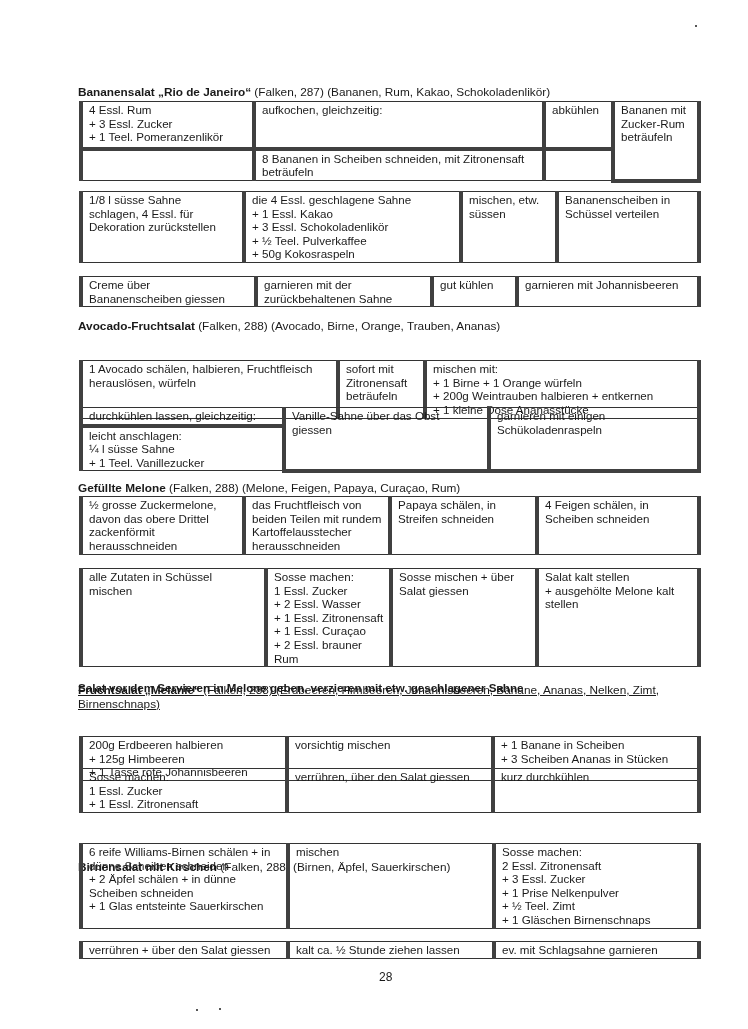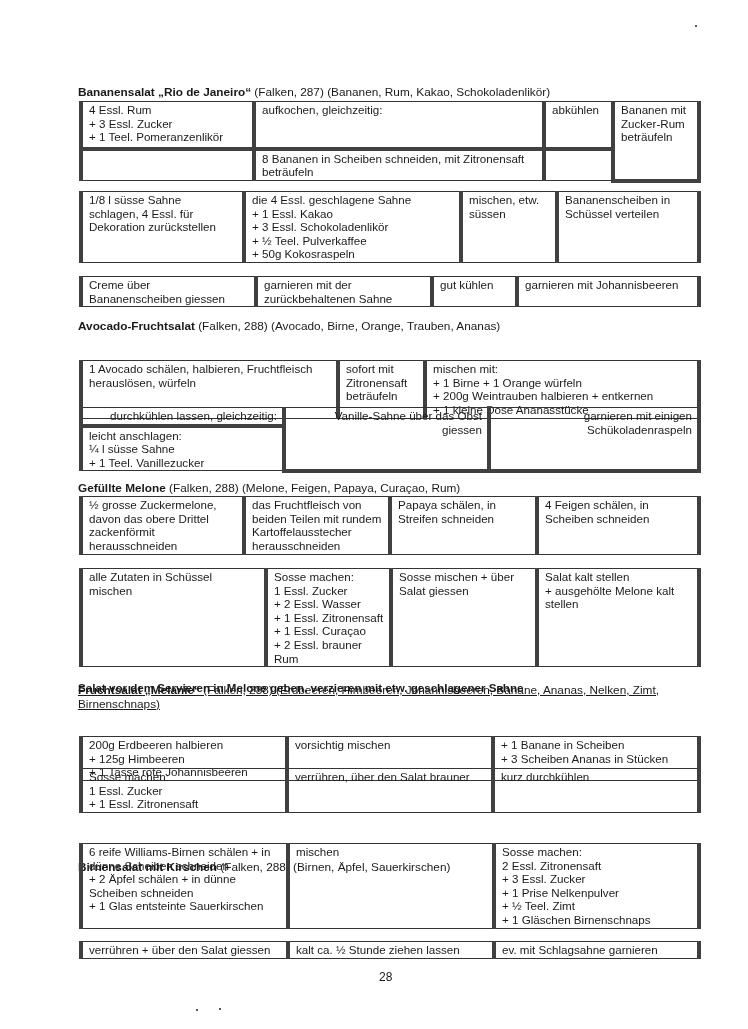--- a/index.html
+++ b/index.html
@@ -129,21 +129,21 @@
   </tbody>
     </table>
 
   <table class="rt" style="left:79px; top:407px; width:618px;">
     <colgroup>
         <col style="width:203px">
         <col style="width:205px">
         <col style="width:210px">
       </colgroup>
     <tbody>
-        <tr style="height:15px;text-align:right;">
+        <tr style="height:15px;">
       <td>durchkühlen lassen, gleichzeitig:</td>
       <td rowspan="2">Vanille-Sahne über das Obst
 giessen</td>
       <td rowspan="2">garnieren mit einigen
 Schükoladenraspeln</td>
     </tr>
     <tr style="height:43px;">
       <td>leicht anschlagen:
 ¼ l süsse Sahne
 + 1 Teel. Vanillezucker</td>
@@ -231,21 +231,21 @@
     <colgroup>
         <col style="width:206px">
         <col style="width:206px">
         <col style="width:206px">
       </colgroup>
     <tbody>
         <tr style="height:42px;">
       <td>Sosse machen:
 1 Essl. Zucker
 + 1 Essl. Zitronensaft</td>
-      <td>verrühren, über den Salat brauner</td>
+      <td>verrühren, über den Salat giessen</td>
       <td>kurz durchkühlen</td>
     </tr>
   </tbody>
     </table>
 
   <div class="heading" style="top:829px;margin-top:32px;">
     <b>Birnensalat mit Kirschen</b><span> (Falken, 288) (Birnen, Äpfel, Sauerkirschen)</span>
   </div>
   <table class="rt" style="left:79px; top:843px; width:618px;">
     <colgroup>

